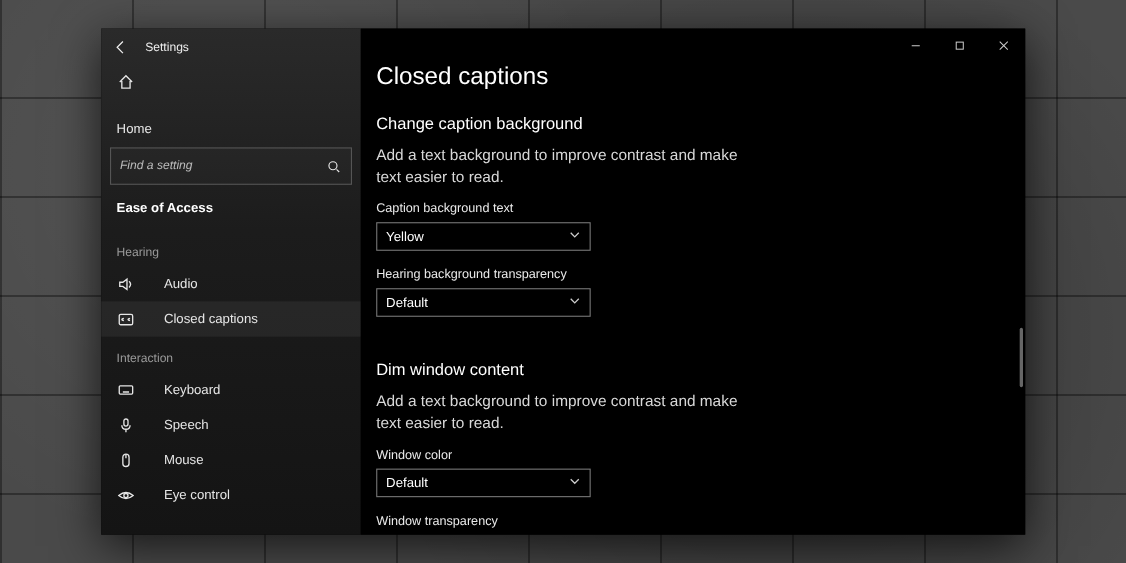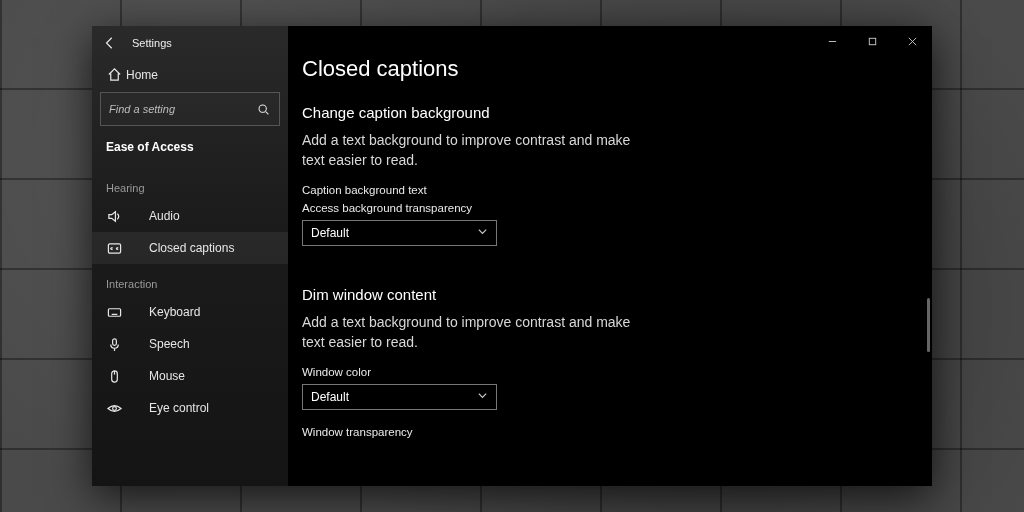--- a/index.html
+++ b/index.html
@@ -16,30 +16,30 @@
   }
   .window {
     width: 840px; height: 460px;
     background: #000;
     display: flex;
     box-shadow: 0 10px 40px rgba(0,0,0,0.7);
     position: relative;
     color: #fff;
   }
   .sidebar {
-    width: 196px; height: 100%;
+    width: 236px; height: 100%;
     background: linear-gradient(180deg, #2a2a2a 0%, #1c1c1c 40%, #141414 100%);
     display: flex; flex-direction: column;
     font-size: 12px;
     color: #e6e6e6;
   }
   .title-row { display: flex; align-items: center; height: 34px; padding: 0 10px; gap: 14px; }
   .back-arrow { width: 16px; height: 16px; display:flex; align-items:center; justify-content:center; cursor:pointer; }
   .app-title { font-size: 11px; color: #eee; }
-  .home-row { display:flex; align-items:flex-end; gap:4px; padding: 6px 14px 10px; cursor:pointer; }
+  .home-row { display:flex; align-items:flex-start; gap:28px; padding: 6px 14px 10px; cursor:pointer;flex-direction:column; }
   .home-row .lbl { font-size: 12px; }
   .search-wrap { padding: 0 8px 10px; }
   .search {
     display:flex; align-items:center; justify-content:space-between;
     border: 1px solid #555; height: 26px; padding: 16px 8px;
     color:#bdbdbd; font-size:11px; font-style: italic;
     background: rgba(255,255,255,0.02);
   }
   .category { padding: 4px 14px 14px; font-size:12px; font-weight:600; color:#fff; }
   .group-label { padding: 14px 14px 6px; font-size:11px; color:#9a9a9a; }
@@ -190,22 +190,28 @@
       </div>
     </div>
 
     <div class="content">
       <div class="page-title">Closed captions</div>
 
       <div class="section-title">Change caption background</div>
       <div class="desc">Add a text background to improve contrast and make text easier to read.</div>
 
       <div class="field-label">Caption background text</div>
-
-      <div class="field-label">Access background transparency</div>
+      <div class="select">
+        <span>Yellow</span>
+        <span class="chev"><svg viewBox="0 0 12 12" width="11" height="11">
+              <path d="M2 4 L6 8 L10 4"></path>
+            </svg></span>
+      </div>
+
+      <div class="field-label">Hearing background transparency</div>
       <div class="select">
         <span>Default</span>
         <span class="chev"><svg viewBox="0 0 12 12" width="11" height="11">
               <path d="M2 4 L6 8 L10 4"></path>
             </svg></span>
       </div>
 
       <div class="spacer-lg"></div>
 
       <div class="section-title">Dim window content</div>

